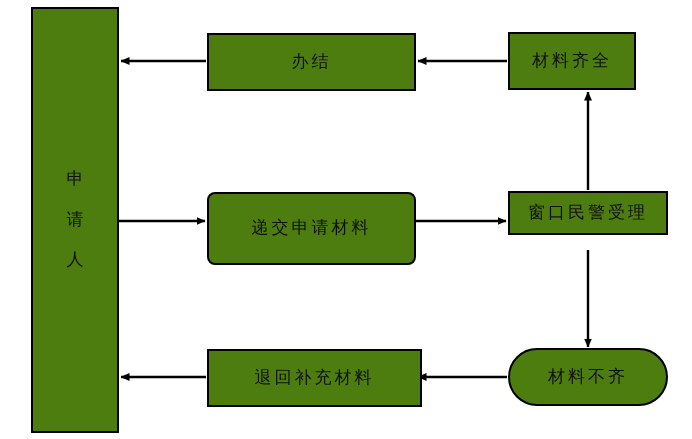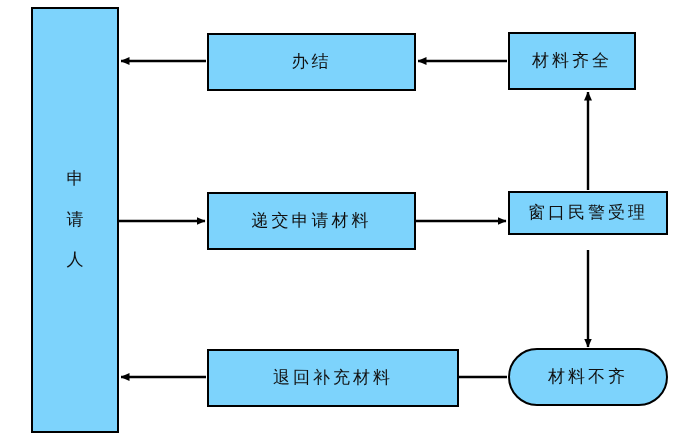--- a/index.html
+++ b/index.html
@@ -13,21 +13,21 @@
     width: 692px;
     height: 439px;
     background: #ffffff;
     overflow: hidden;
     font-family: "Liberation Serif", "DejaVu Serif", serif;
   }
   .node {
     position: absolute;
     box-sizing: border-box;
     border: 2px solid #000000;
-    background: #7dd3fc;
+    background: #4d7c0f;
     display: flex;
     align-items: center;
     justify-content: center;
     z-index: 3;
   }
   .node .label {
     font-size: 17px;
     color: #111111;
     letter-spacing: 3px;
     line-height: 1.35;
@@ -42,23 +42,23 @@
     width: 88px;
     height: 426px;
   }
   .node-applicant .label {
     letter-spacing: 0;
     line-height: 2.4;
     font-size: 17px;
   }
   .node-finish      { left: 207px; top: 33px;  width: 209px; height: 58px; }
   .node-complete    { left: 508px; top: 32px;  width: 128px; height: 58px; }
-  .node-submit      { left: 207px; top: 192px; width: 209px; height: 58px; }
+  .node-submit      { left: 207px; top: 192px; width: 209px; height: 73px; border-radius: 8px; }
   .node-accept      { left: 508px; top: 191px; width: 160px; height: 44px; }
-  .node-return      { left: 207px; top: 349px; width: 252px; height: 58px; }
+  .node-return      { left: 207px; top: 349px; width: 215px; height: 58px; }
   .node-incomplete  { left: 508px; top: 348px; width: 160px; height: 58px; border-radius: 29px; }
 
   
   #edges {
     position: absolute;
     left: 0;
     top: 0;
     width: 692px;
     height: 439px;
     z-index: 1;

